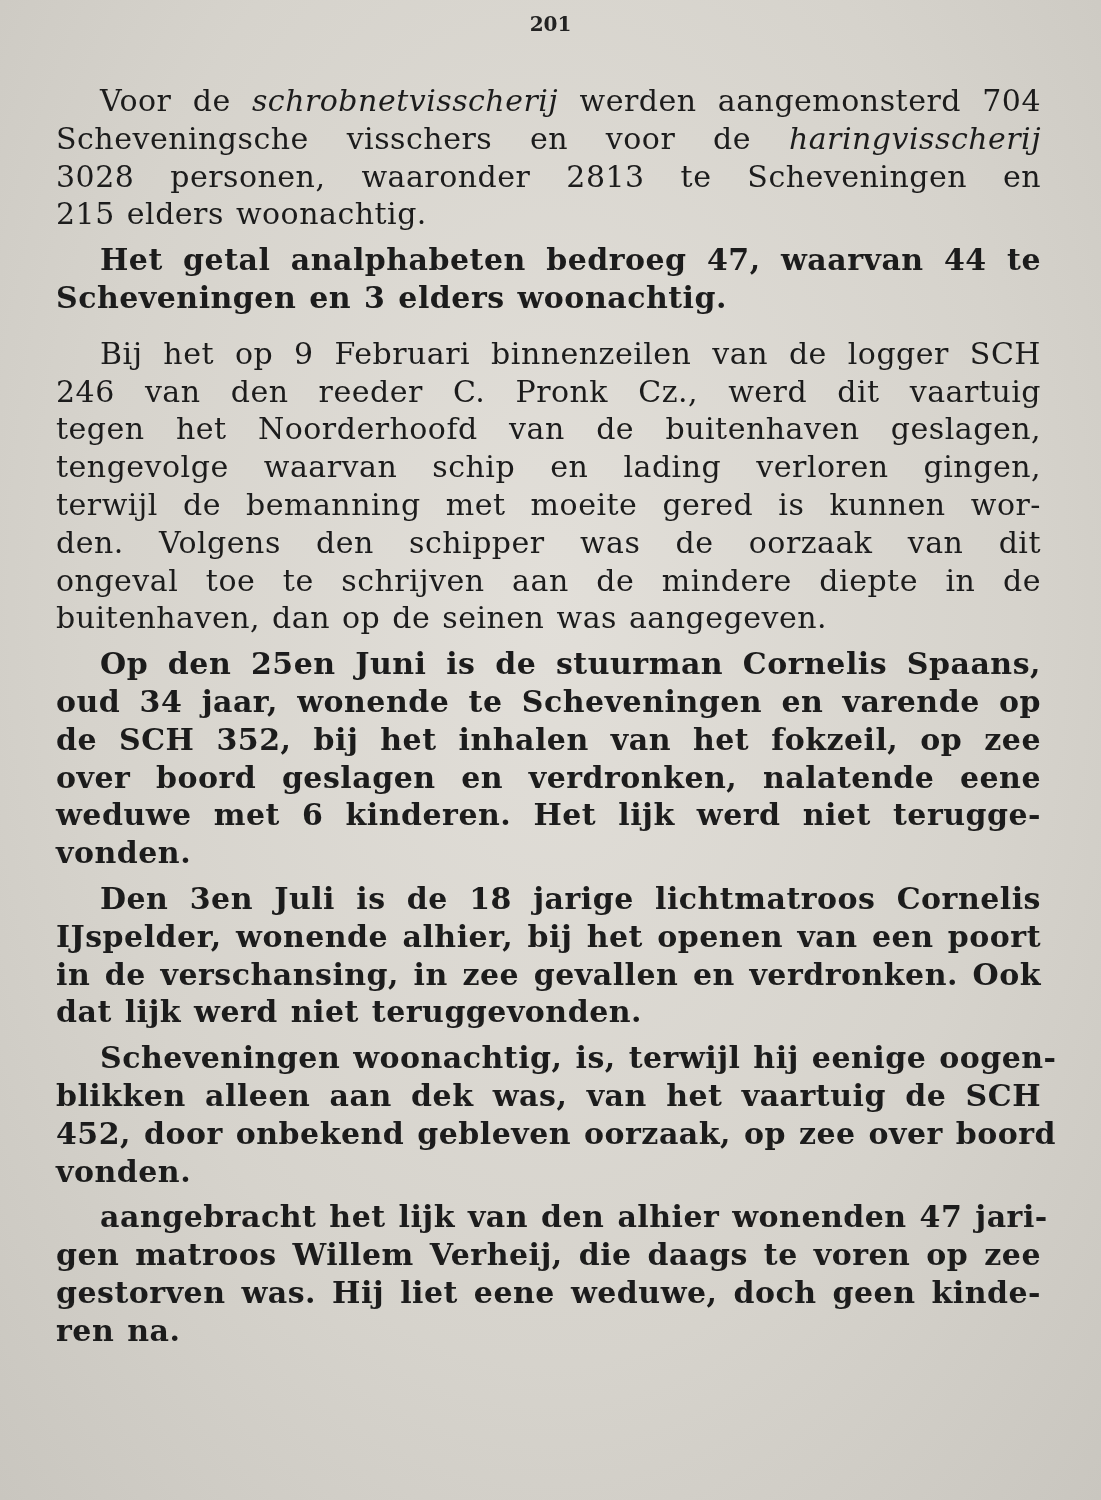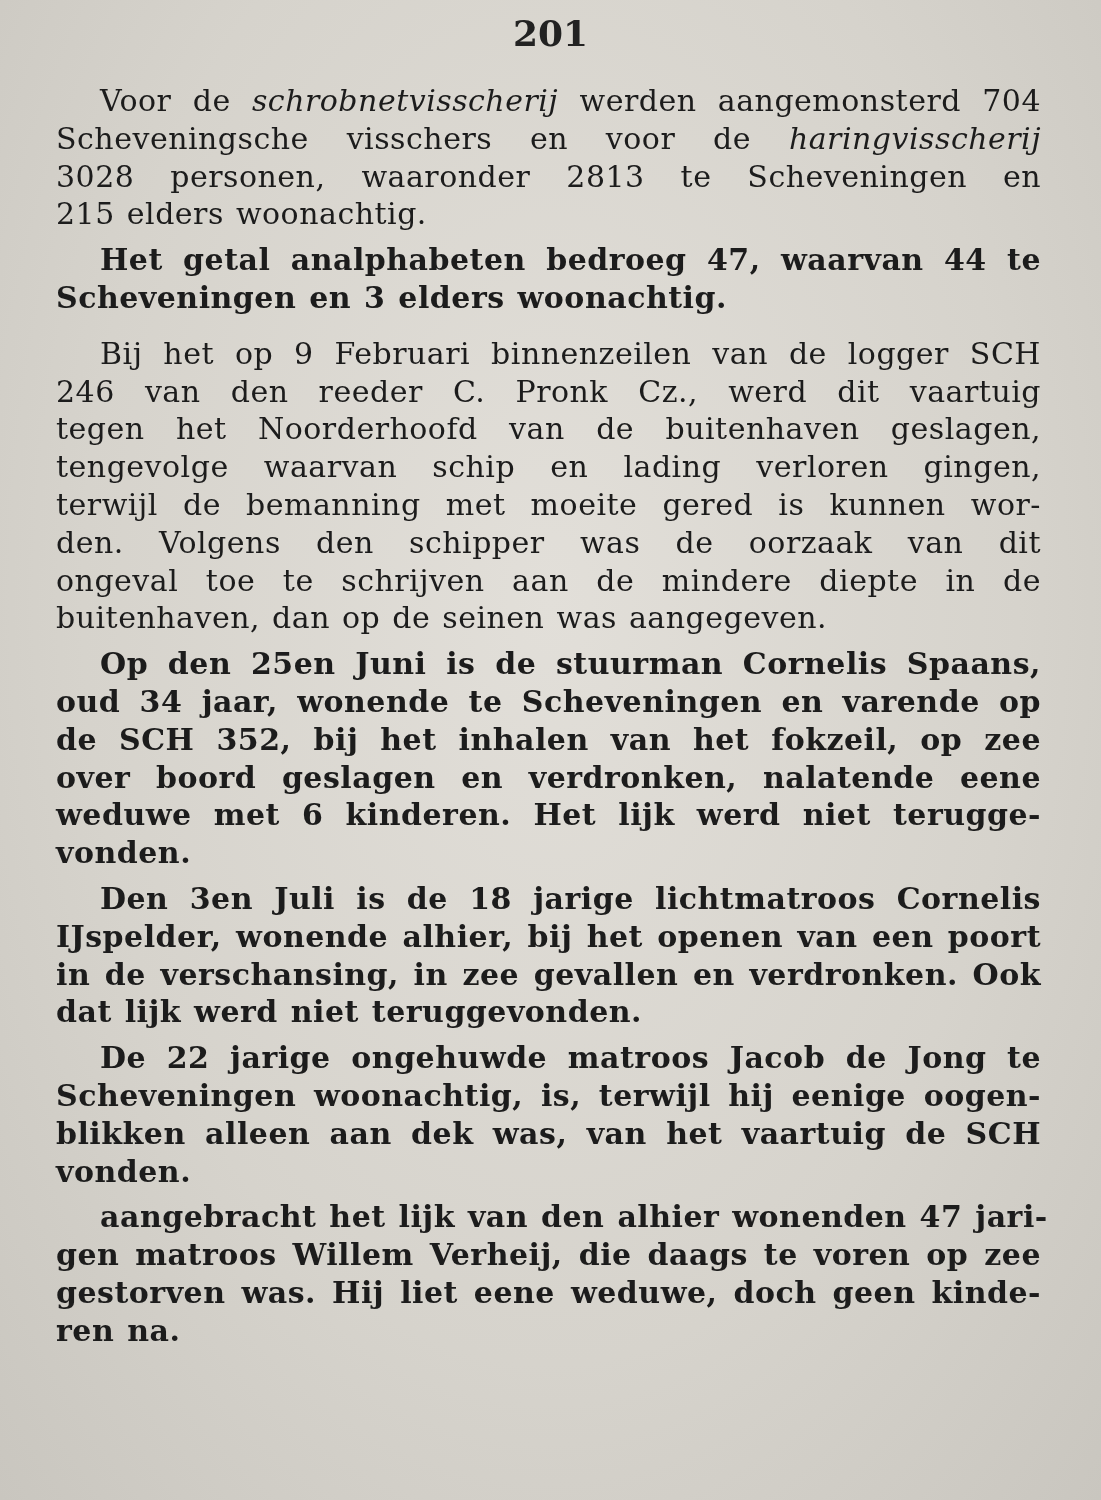--- a/index.html
+++ b/index.html
@@ -6,21 +6,21 @@
     body {
       width: 1101px; height: 1500px; overflow: hidden;
       background: #d9d6d0;
       background-image: radial-gradient(ellipse at 50% 40%, #e2dfd9 0%, #d6d3cc 60%, #c9c6bf 100%);
       font-family: "DejaVu Serif", "Liberation Serif", serif;
       color: #1c1c1c;
     }
     .page { position: relative; width: 1101px; height: 1500px; }
     .page-number {
       position: absolute; top: 12px; left: 0; width: 1101px;
-      text-align: center; font-size: 36px; font-weight: bold; color: #222;
+      text-align: center; font-size: 20px; font-weight: bold; color: #222;
     }
     .body-text {
       position: absolute; top: 82px; left: 56px; width: 985px;
       font-size: 30px; line-height: 37.8px;
       text-align: justify;
       letter-spacing: 0.5px;
       word-spacing: 2px;
     }
     .para { margin: 0; text-indent: 44px; }
     .para.gap { margin-top: 8px; font-weight: bold; }
@@ -65,23 +65,23 @@
         <span class="line">weduwe met 6 kinderen. Het lijk werd niet terugge-</span>
         <span class="line last">vonden.</span>
       </div>
       <div class="para gap">
         <span class="line">Den 3en Juli is de 18 jarige lichtmatroos Cornelis</span>
         <span class="line">IJspelder, wonende alhier, bij het openen van een poort</span>
         <span class="line">in de verschansing, in zee gevallen en verdronken. Ook</span>
         <span class="line last">dat lijk werd niet teruggevonden.</span>
       </div>
       <div class="para gap">
-        <span class="line">De 22 jarige ongehuwde matroos Jacob de Jong te</span>
         <span class="line">Scheveningen woonachtig, is, terwijl hij eenige oogen-</span>
         <span class="line">blikken alleen aan dek was, van het vaartuig de SCH</span>
+        <span class="line">452, door onbekend gebleven oorzaak, op zee over boord</span>
         <span class="line last">vonden.</span>
       </div>
       <div class="para gap">
         <span class="line">aangebracht het lijk van den alhier wonenden 47 jari-</span>
         <span class="line">gen matroos Willem Verheij, die daags te voren op zee</span>
         <span class="line">gestorven was. Hij liet eene weduwe, doch geen kinde-</span>
         <span class="line last">ren na.</span>
       </div>
     </div>
 </div>

